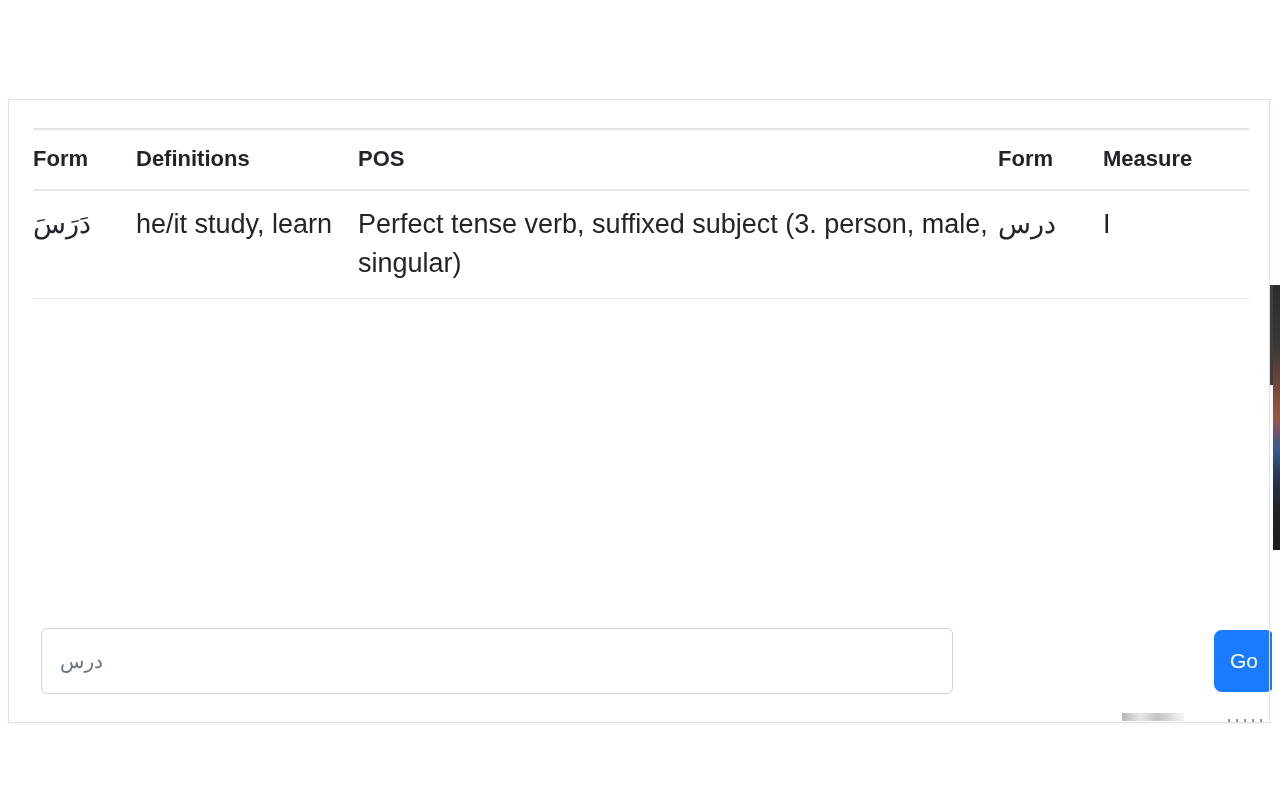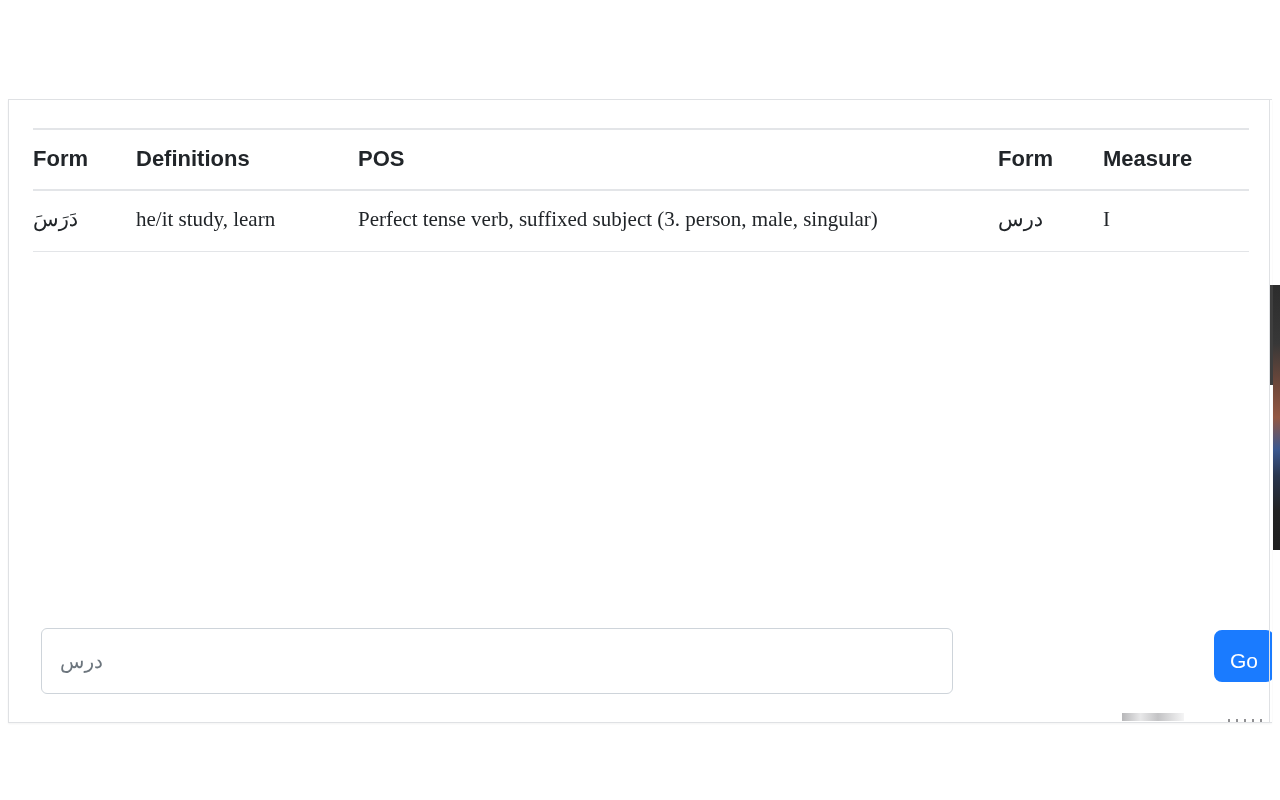--- a/index.html
+++ b/index.html
@@ -52,26 +52,25 @@
     font-size: 22px;
     font-weight: bold;
     color: #212529;
     text-align: left;
     padding: 16px 0 17px 0;
     vertical-align: bottom;
     line-height: 1.2;
   }
   table.results tbody td {
     border-bottom: 1px solid #e3e5e8;
-    font-size: 21px;
+    font-size: 27px;
     color: #212529;
     padding: 14px 0 16px 0;
     vertical-align: top;
     line-height: 1.42;
-    font-family: Liberation Serif, serif;
   }
   table.results tbody tr:last-child td {
     border-bottom: 1px solid #e3e5e8;
   }
 
   
   .col-form    { width: 103px; }
   .col-defs    { width: 222px; margin-left: 8px; }
   .col-pos     { width: 640px; }
   .col-root    { width: 105px; }
@@ -128,21 +127,21 @@
     direction: rtl;
     text-align: left;
   }
   .search-input::placeholder { color: #9aa0a6; }
 
   .go-button {
     position: absolute;
     left: 1181px;
     top: 2px;
     width: 60px;
-    height: 52px;
+    height: 62px;
     background: #1a7bff;
     color: #ffffff;
     border: none;
     border-radius: 8px;
     font-family: "Liberation Sans", sans-serif;
     font-size: 21px;
     line-height: 62px;
     text-align: center;
     cursor: pointer;
     padding: 0;

